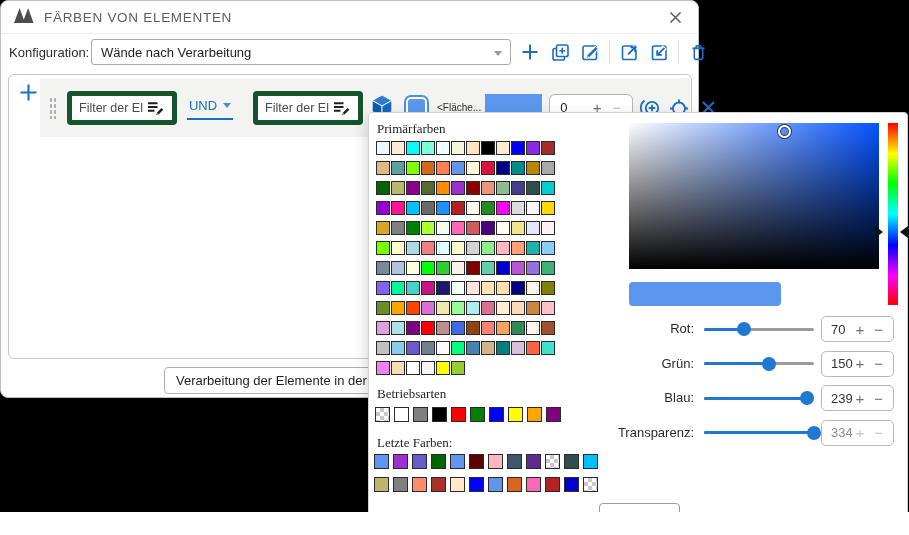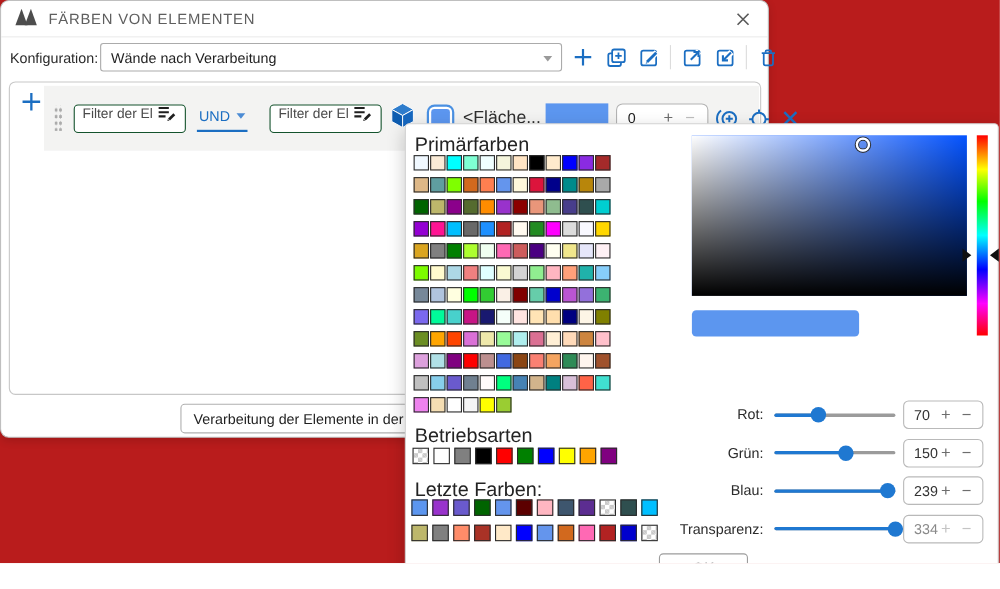--- a/index.html
+++ b/index.html
@@ -1,16 +1,16 @@
 <!DOCTYPE html>
 <html><head>
 <meta charset="utf-8">
 <style>
   html,body{margin:0;padding:0;background:#fff;font-family:"Liberation Sans",sans-serif;}
-  #stage{position:relative;width:909px;height:512px;overflow:hidden;background:#b91c1c;}
+  #stage{position:relative;width:909px;height:512px;overflow:hidden;background:#000000;}
   
   .dialog{position:absolute;left:0;top:0;width:697px;height:396px;background:#fff;
           border:1px solid #bfbfbf;border-radius:8px;box-shadow:0 2px 8px rgba(0,0,0,.14);}
   .titlebar{position:absolute;left:0;top:0;right:0;height:33px;display:flex;align-items:center;
             padding:0 12px;border-bottom:1px solid #ececec;box-sizing:border-box;}
   .title{margin-left:9px;font-size:13.5px;letter-spacing:.7px;color:#5e5e5e;}
   .closebtn{margin-left:auto;width:22px;height:22px;display:flex;align-items:center;justify-content:center;cursor:pointer;}
   .cfgrow{position:absolute;left:8px;top:37px;right:6px;height:28px;display:flex;align-items:center;}
   .cfglabel{font-size:13px;color:#2b2b2b;width:82px;flex:none;}
   .combo{position:relative;height:26px;border:1px solid #ababab;border-radius:3px;background:#fff;
@@ -20,66 +20,66 @@
   .cfgcombo{width:420px;flex:none;}
   .toolbar{display:flex;align-items:center;margin-left:7px;gap:6px;}
   .tbtn{width:24px;height:24px;display:flex;align-items:center;justify-content:center;cursor:pointer;}
   .tsep{width:1px;height:22px;background:#dcdcdc;margin:0 1px;}
   
   .panel{position:absolute;left:7px;top:73px;width:684px;height:285px;border:1px solid #c7c7c7;border-radius:6px;box-sizing:border-box;}
   .addrow{position:absolute;left:8px;top:6px;width:22px;height:22px;display:flex;align-items:center;justify-content:center;cursor:pointer;}
   .rulerow{position:absolute;left:31px;top:3px;right:1px;height:59px;background:#f3f3f2;display:flex;align-items:center;}
   .dots{width:8px;height:23px;margin-left:9px;flex:none;
         background-image:radial-gradient(#ababab 1.1px,transparent 1.2px);background-size:4px 6px;background-position:0 1px;}
-  .fbtn{height:24px;margin-left:10px;padding:0 7px;background:#fff;border:1px solid #14532d;border-radius:4px;
-        display:flex;gap:5px;font-size:12.5px;color:#4a4a4a;cursor:pointer;flex:none;}
+  .fbtn{height:24px;margin-left:10px;padding:0 7px;background:#fff;border:5px solid #14532d;border-radius:4px;
+        display:flex;align-items:center;gap:5px;font-size:12.5px;color:#4a4a4a;cursor:pointer;flex:none;}
   .und{margin:0 10px;display:flex;align-items:center;gap:6px;padding:3px 2px 5px 2px;border-bottom:2px solid #1b6ec2;
        font-size:13px;color:#1b6ec2;cursor:pointer;flex:none;}
   .und .arrow{width:0;height:0;border-left:4.5px solid transparent;border-right:4.5px solid transparent;border-top:5px solid #4b8bd4;}
   .cube{margin-left:8px;flex:none;cursor:pointer;}
   .swbtn{margin-left:11px;width:25px;height:25px;border:2px solid #4a90e2;border-radius:7px;background:#fff;
          box-sizing:border-box;display:flex;align-items:center;justify-content:center;cursor:pointer;flex:none;}
   .swbtn .fill{width:17px;height:17px;border-radius:3px;}
-  .flaeche{margin:0 4px 0 8px;font-size:16px;color:#2e2e2e;flex:none;}
+  .flaeche{margin:0 4px 0 8px;font-size:10px;color:#2e2e2e;flex:none;}
   .colorbar{width:57px;height:27px;flex:none;}
   .spinner{margin-left:7px;width:84px;height:28px;background:#fff;border:1px solid #b3b3b3;border-radius:6px;
            display:flex;align-items:center;box-sizing:border-box;flex:none;}
   .spinner .val{font-size:13px;color:#222;margin-left:10px;flex:1;}
   .spinner .sp{font-size:15px;color:#6d6d6d;margin-right:11px;cursor:pointer;}
   .spinner .sp.dim{color:#bdbdbd;}
   .ruleicons{display:flex;align-items:center;gap:7px;margin-left:6px;}
   .ricon{width:22px;height:20px;display:flex;align-items:center;justify-content:center;cursor:pointer;}
   .modesrow{position:absolute;left:3px;bottom:2px;right:2px;height:28px;display:flex;align-items:center;}
   .modeslabel{font-size:13px;color:#2b2b2b;width:78px;flex:none;}
   .modescombo{flex:1;}
   .procbtn{position:absolute;left:163px;top:366px;width:420px;height:27px;background:#fff;border:1px solid #b0b0b0;
            border-radius:4px;display:flex;align-items:center;padding:0 11px;font-size:13px;color:#1f1f1f;
            box-sizing:border-box;cursor:pointer;}
   
   .popup{position:absolute;left:368px;top:112px;width:540px;height:421px;background:#fff;border:1px solid #d2d2d2;
          border-radius:4px;box-shadow:0 6px 16px rgba(0,0,0,.20);z-index:10;box-sizing:border-box;}
-  .plabel{position:absolute;font-size:18px;color:#232323;}
+  .plabel{position:absolute;font-size:13px;color:#232323;font-family:Liberation Serif, serif;}
   .grid{position:absolute;display:grid;}
   .sw{width:14px;height:14px;border:1px solid #2b2b2b;box-sizing:border-box;cursor:pointer;}
   .sw15{width:15px;height:15px;}
   .checker{background-image:linear-gradient(45deg,#c9c9c9 25%,transparent 25%,transparent 75%,#c9c9c9 75%),
            linear-gradient(45deg,#c9c9c9 25%,#fff 25%,#fff 75%,#c9c9c9 75%);
            background-size:8px 8px;background-position:0 0,4px 4px;background-color:#fff;}
   .gradient{position:absolute;left:260px;top:10px;width:250px;height:146px;cursor:crosshair;}
   .gmark{position:absolute;width:9px;height:9px;border-radius:50%;border:2px solid #fff;
          box-shadow:0 0 0 1px #333, inset 0 0 0 1px #333;}
   .huebar{position:absolute;left:519px;top:10px;width:10px;height:182px;cursor:pointer;
           background:linear-gradient(to bottom,#f00 0%,#ff0 17%,#0f0 33%,#0ff 50%,#00f 67%,#f0f 84%,#f00 100%);}
   .huearrow{position:absolute;width:0;height:0;border-top:6px solid transparent;border-bottom:6px solid transparent;}
   .huearrow.left{left:506px;border-left:8px solid #111;}
   .huearrow.right{left:531px;border-right:8px solid #111;}
   .preview{position:absolute;left:260px;top:169px;width:152px;height:24px;border-radius:4px;}
   .hexbox{position:absolute;left:422px;top:167px;width:88px;height:27px;border:1px solid #b5b5b5;border-radius:3px;
           display:flex;align-items:center;justify-content:center;font-size:14px;color:#1d1d1d;box-sizing:border-box;}
-  .srow{position:absolute;left:0;width:540px;height:26px;margin-top:48px;}
+  .srow{position:absolute;left:0;width:540px;height:26px;}
   .slabel{position:absolute;left:240px;top:5px;width:85px;text-align:right;font-size:13px;color:#2b2b2b;}
   .strack{position:absolute;left:335px;top:11.5px;width:110px;height:3px;background:#9b9b9b;border-radius:2px;}
   .sfill{position:absolute;left:0;top:0;height:3px;background:#1f78d1;border-radius:2px;}
   .sthumb{position:absolute;top:-5.5px;width:14px;height:14px;border-radius:50%;background:#1f78d1;}
   .sbox{position:absolute;left:452px;top:0;width:73px;height:26px;border:1px solid #b9b9b9;border-radius:5px;
         box-sizing:border-box;display:flex;align-items:center;background:#fff;}
   .sval{font-size:13px;color:#333;margin-left:9px;flex:1;}
   .sbtn{font-size:15px;color:#6d6d6d;margin-right:10px;cursor:pointer;}
   .srow.disabled .sbtn{color:#c4c4c4;}
   .srow.disabled .sval{color:#8a8a8a;}

